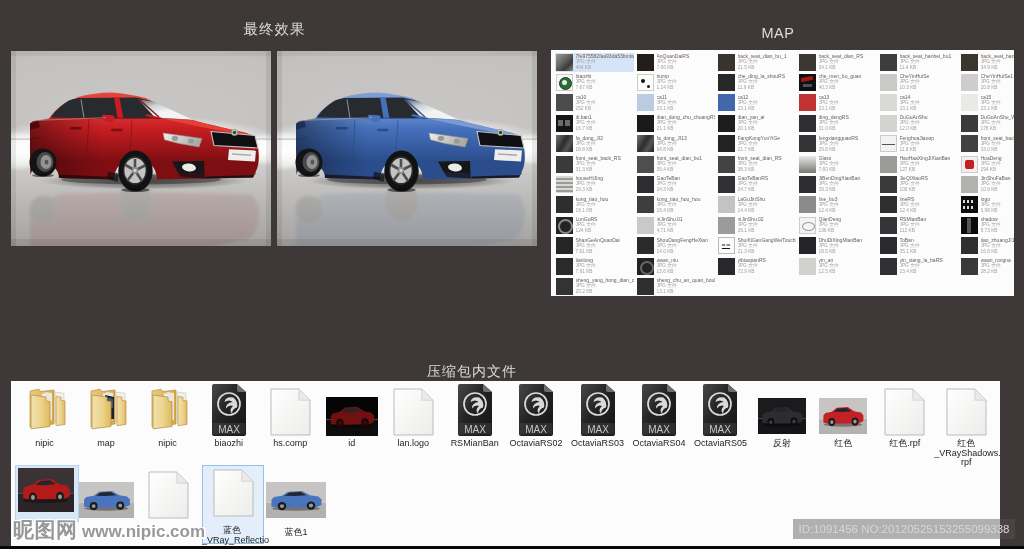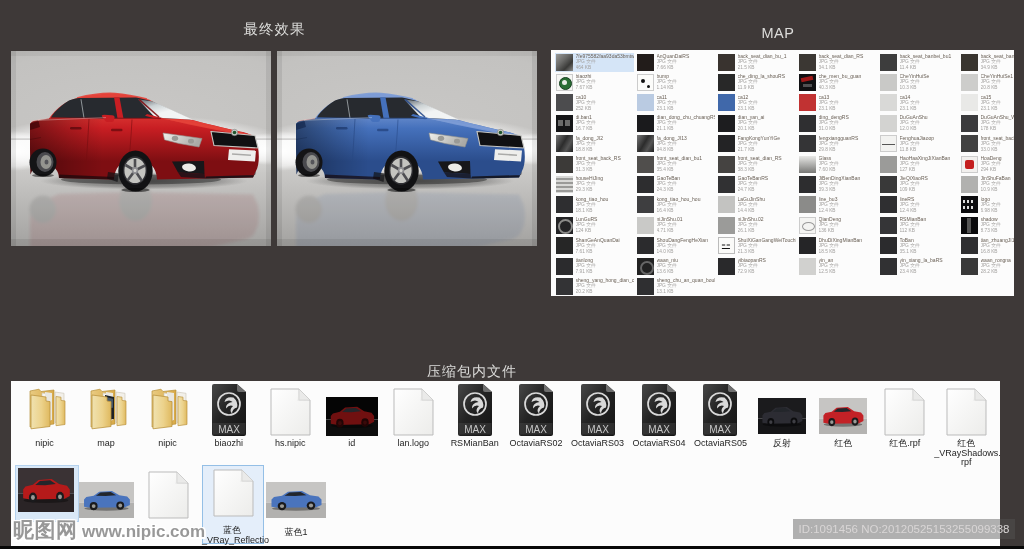--- a/index.html
+++ b/index.html
@@ -1035,21 +1035,21 @@
 <defs>
           <linearGradient id="pg" x1="0" y1="0" x2="1" y2="1">
             <stop offset="0" stop-color="#ffffff"></stop>
             <stop offset="1" stop-color="#ececea"></stop>
           </linearGradient>
         </defs>
 <path d="M1,1 L29,1 L40,12 L40,47 L1,47 Z" fill="url(#pg)" stroke="#bbbbbb" stroke-width="1"></path>
 <path d="M29,1 L29,12 L40,12 Z" fill="#f8f8f8" stroke="#c4c4c4" stroke-width="0.9"></path>
 <path d="M29,1 L27.5,13 L40,12 Z" fill="#e2e2e0" opacity="0.65"></path>
 </svg></div>
-    <div style="position:absolute;left:247.3px;top:58px;width:64px;text-align:center;font-size:9px;line-height:9.5px;color:#1e1e1e;">hs.nipic</div>
+    <div style="position:absolute;left:247.3px;top:58px;width:64px;text-align:center;font-size:9px;line-height:9.5px;color:#1e1e1e;">hs.comp</div>
     <div style="position:absolute;left:314.75px;top:16px;width:52px;height:39px;"><svg width="52" height="39" viewBox="0 0 60 40" preserveAspectRatio="none">
 <rect width="60" height="23" fill="#050505"></rect>
         <rect y="23" width="60" height="17" fill="#0d0d0d"></rect>
 <ellipse cx="30" cy="29.5" rx="24" ry="2.4" fill="#000" opacity="0.35"></ellipse>
 <path d="M5.5,27.5 L5.5,19.5 L8,16.8 L16,15.2 L22,10.8 L36,10 L44,14.6 L52.5,16.2 L55.5,19.5 L55.5,25.5 L50,28 L13,28.6 Z" fill="#701010"></path>
 <path d="M18.5,15.4 L23.5,11.8 L34.5,11.2 L40.5,14.6 L29,15.6 Z" fill="#23262b"></path>
 <ellipse cx="16" cy="26.8" rx="4.3" ry="4.5" fill="#200505"></ellipse>
         <ellipse cx="16" cy="26.8" rx="2.1" ry="2.2" fill="#3a0a0a"></ellipse>
 <ellipse cx="45" cy="26.2" rx="4.3" ry="4.5" fill="#200505"></ellipse>
         <ellipse cx="45" cy="26.2" rx="2.1" ry="2.2" fill="#3a0a0a"></ellipse>

